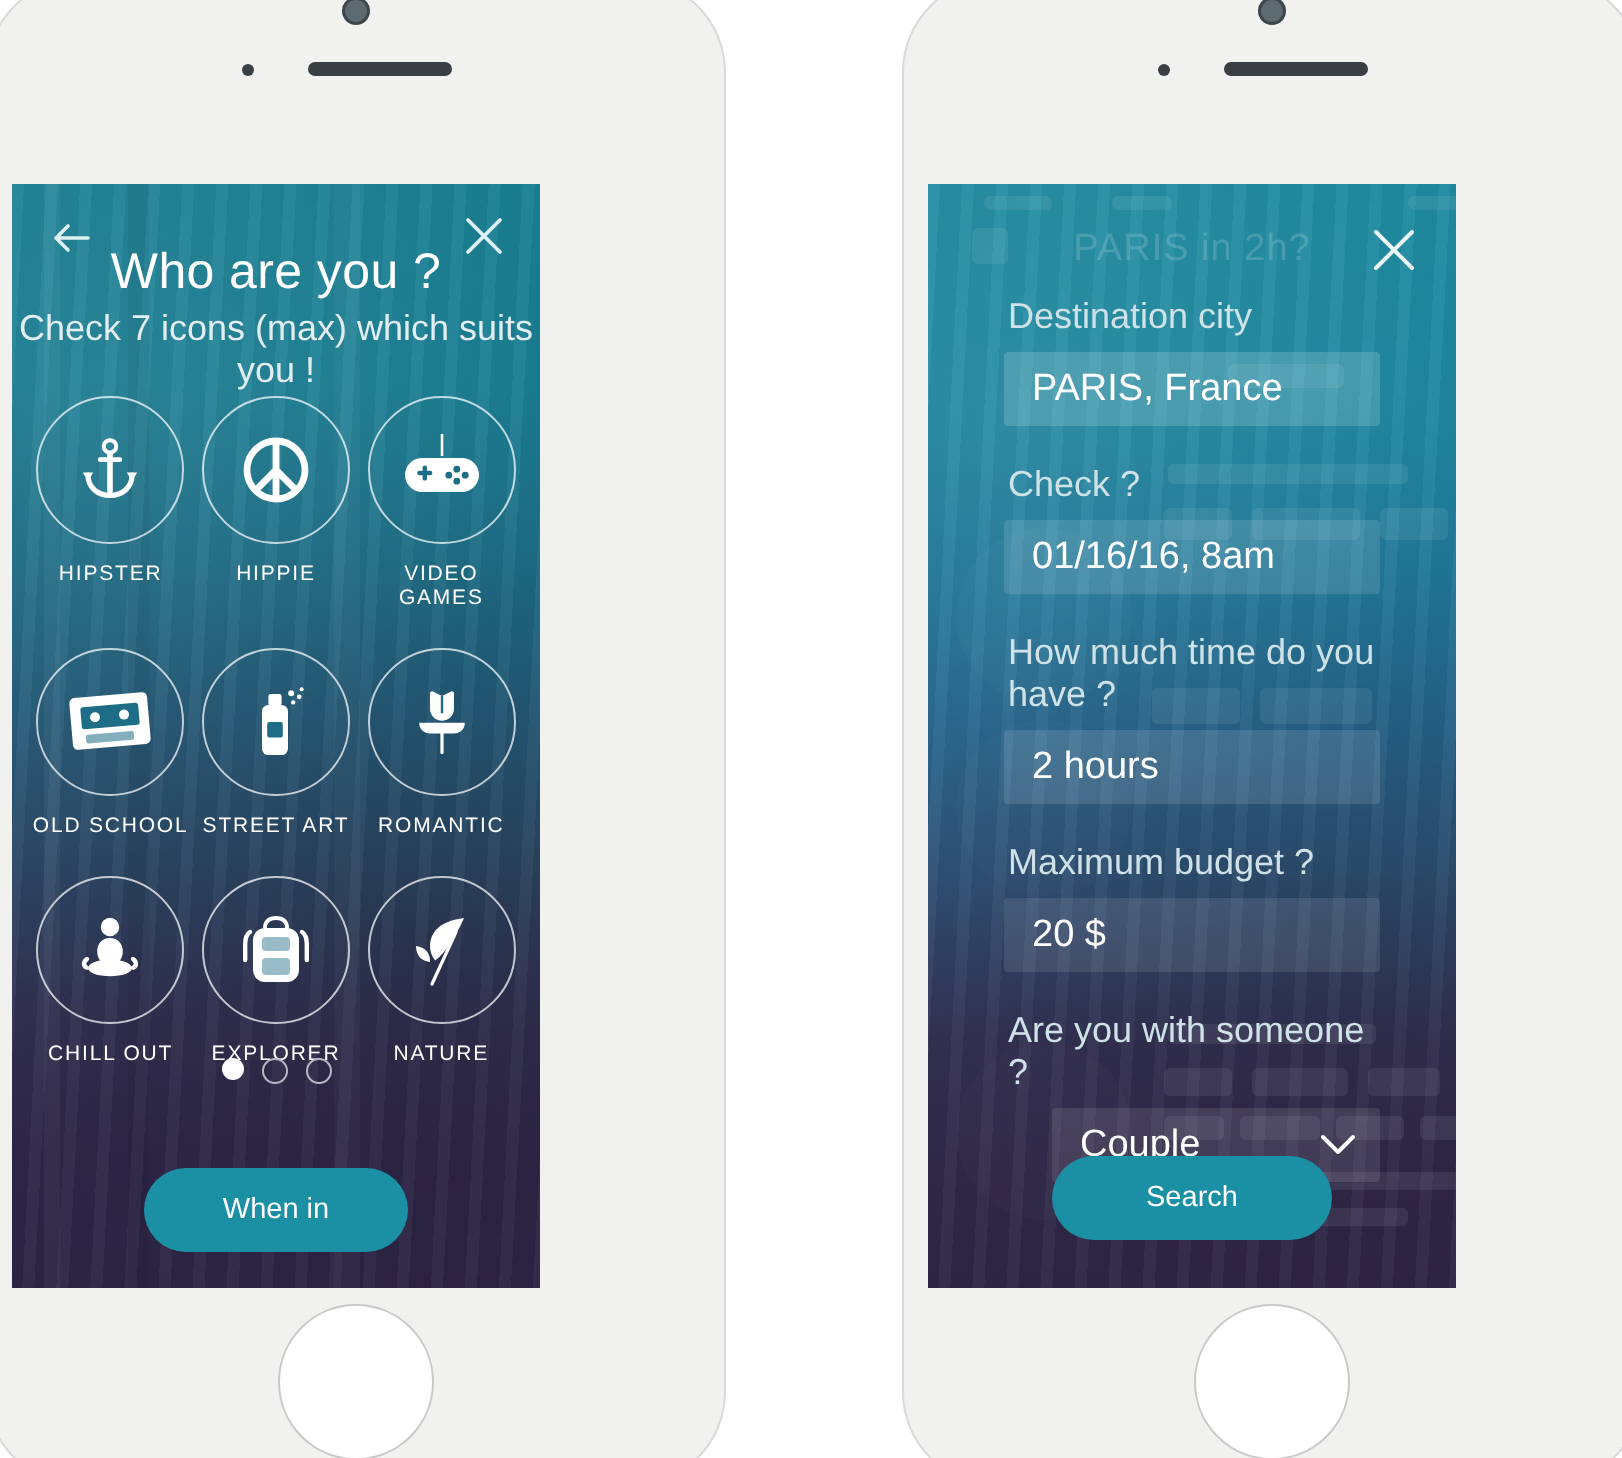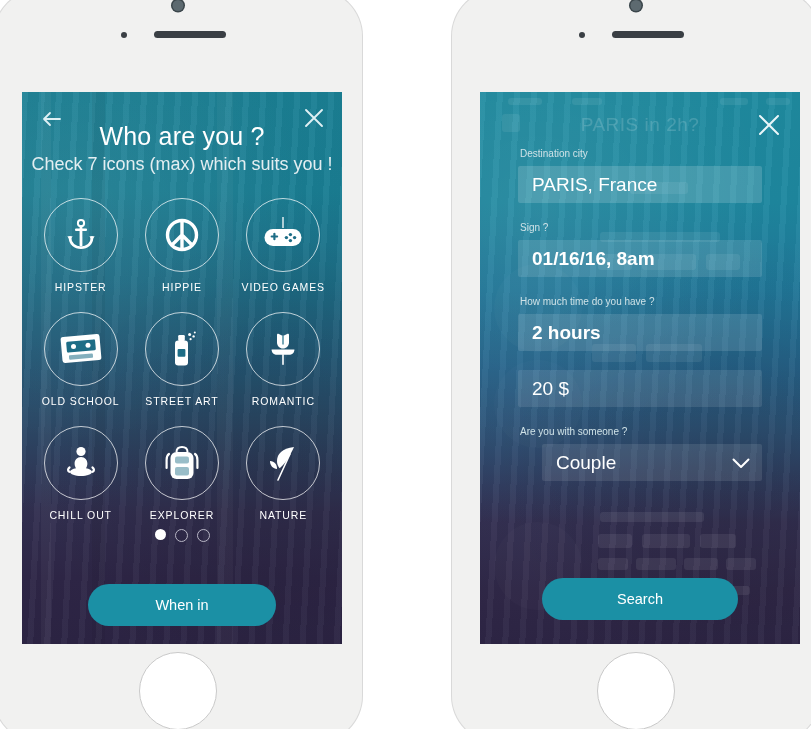--- a/index.html
+++ b/index.html
@@ -47,22 +47,22 @@
   }
   .homebtn{
     position:absolute;bottom:12px;left:50%;transform:translateX(-50%);
     width:76px;height:76px;border-radius:50%;
     background:#ffffff;border:1px solid #c9c9c9;
   }
 
   
   .screen{
     position:absolute;
-    left:28px; top:102px;
-    width:320px; height:552px;
+    left:12px; top:102px;
+    width:264px; height:552px;
     overflow:hidden;
     background:linear-gradient(180deg,
         #1b8094 0%, #1a7e93 18%, #1d6d86 34%,
         #245a78 48%, #2c4a68 60%, #322f50 76%,
         #2e2647 88%, #2c2444 100%);
   }
   
   .citybg{
     position:absolute;inset:0;
     background:
@@ -159,37 +159,37 @@
     position:absolute;left:14px;top:268px;width:88px;height:88px;
     border-radius:50%;background:rgba(255,255,255,.1);
   }
   .ghost-circle3{
     position:absolute;left:14px;top:430px;width:88px;height:88px;
     border-radius:50%;background:rgba(255,255,255,.1);
   }
 
   .form{ position:absolute;left:38px;right:38px;top:56px; }
   .flabel{
-    color:#cfe2e7;font-size:10px;margin:0 0 7px 2px;
+    color:#cfe2e7;font-size:18px;margin:0 0 7px 2px;
   }
   .field{
     height:37px;border-radius:2px;
     background:rgba(255,255,255,.16);
     display:flex;align-items:center;
     padding:0 14px;
     margin-bottom:19px;
     color:#ffffff;font-size:19px;
     position:relative;
     cursor:text;
   }
   .field.select{ cursor:pointer;margin-left:24px; }
   .chev{
     position:absolute;right:12px;top:50%;transform:translateY(-50%);
   }
-  .field-dark{ background:rgba(255,255,255,.12);font-weight:bold; }
+  .field-dark{ background:rgba(255,255,255,.12); }
   .field-darker{ background:rgba(255,255,255,.10); }
 </style>
 </head>
 <body>
 
 <div class="phone phone-left">
   <div class="camera"></div>
   <div class="speaker"></div>
   <div class="sensor"></div>
   <div class="homebtn"></div>
@@ -391,26 +391,27 @@
       <svg width="30" height="30" viewBox="0 0 30 30">
         <path d="M6 6 L24 24 M24 6 L6 24" stroke="#eaf6f9" stroke-width="2" fill="none" stroke-linecap="round"></path>
       </svg>
     </div>
 
     <div class="form">
 
       <div class="flabel">Destination city</div>
       <div class="field">PARIS, France</div>
 
-      <div class="flabel">Sign ?</div>
+      <div class="flabel">Check ?</div>
       <div class="field field-dark">01/16/16, 8am</div>
 
       <div class="flabel">How much time do you have ?</div>
       <div class="field field-dark">2 hours</div>
 
+      <div class="flabel">Maximum budget ?</div>
       <div class="field field-darker">20 $</div>
 
       <div class="flabel">Are you with someone ?</div>
       <div class="field field-darker select">
         <span>Couple</span>
         <span class="chev">
           <svg width="18" height="11" viewBox="0 0 18 11">
             <path d="M1.5 1.5 L9 9 L16.5 1.5" stroke="#ffffff" stroke-width="2" fill="none" stroke-linecap="round" stroke-linejoin="round"></path>
           </svg>
         </span>

